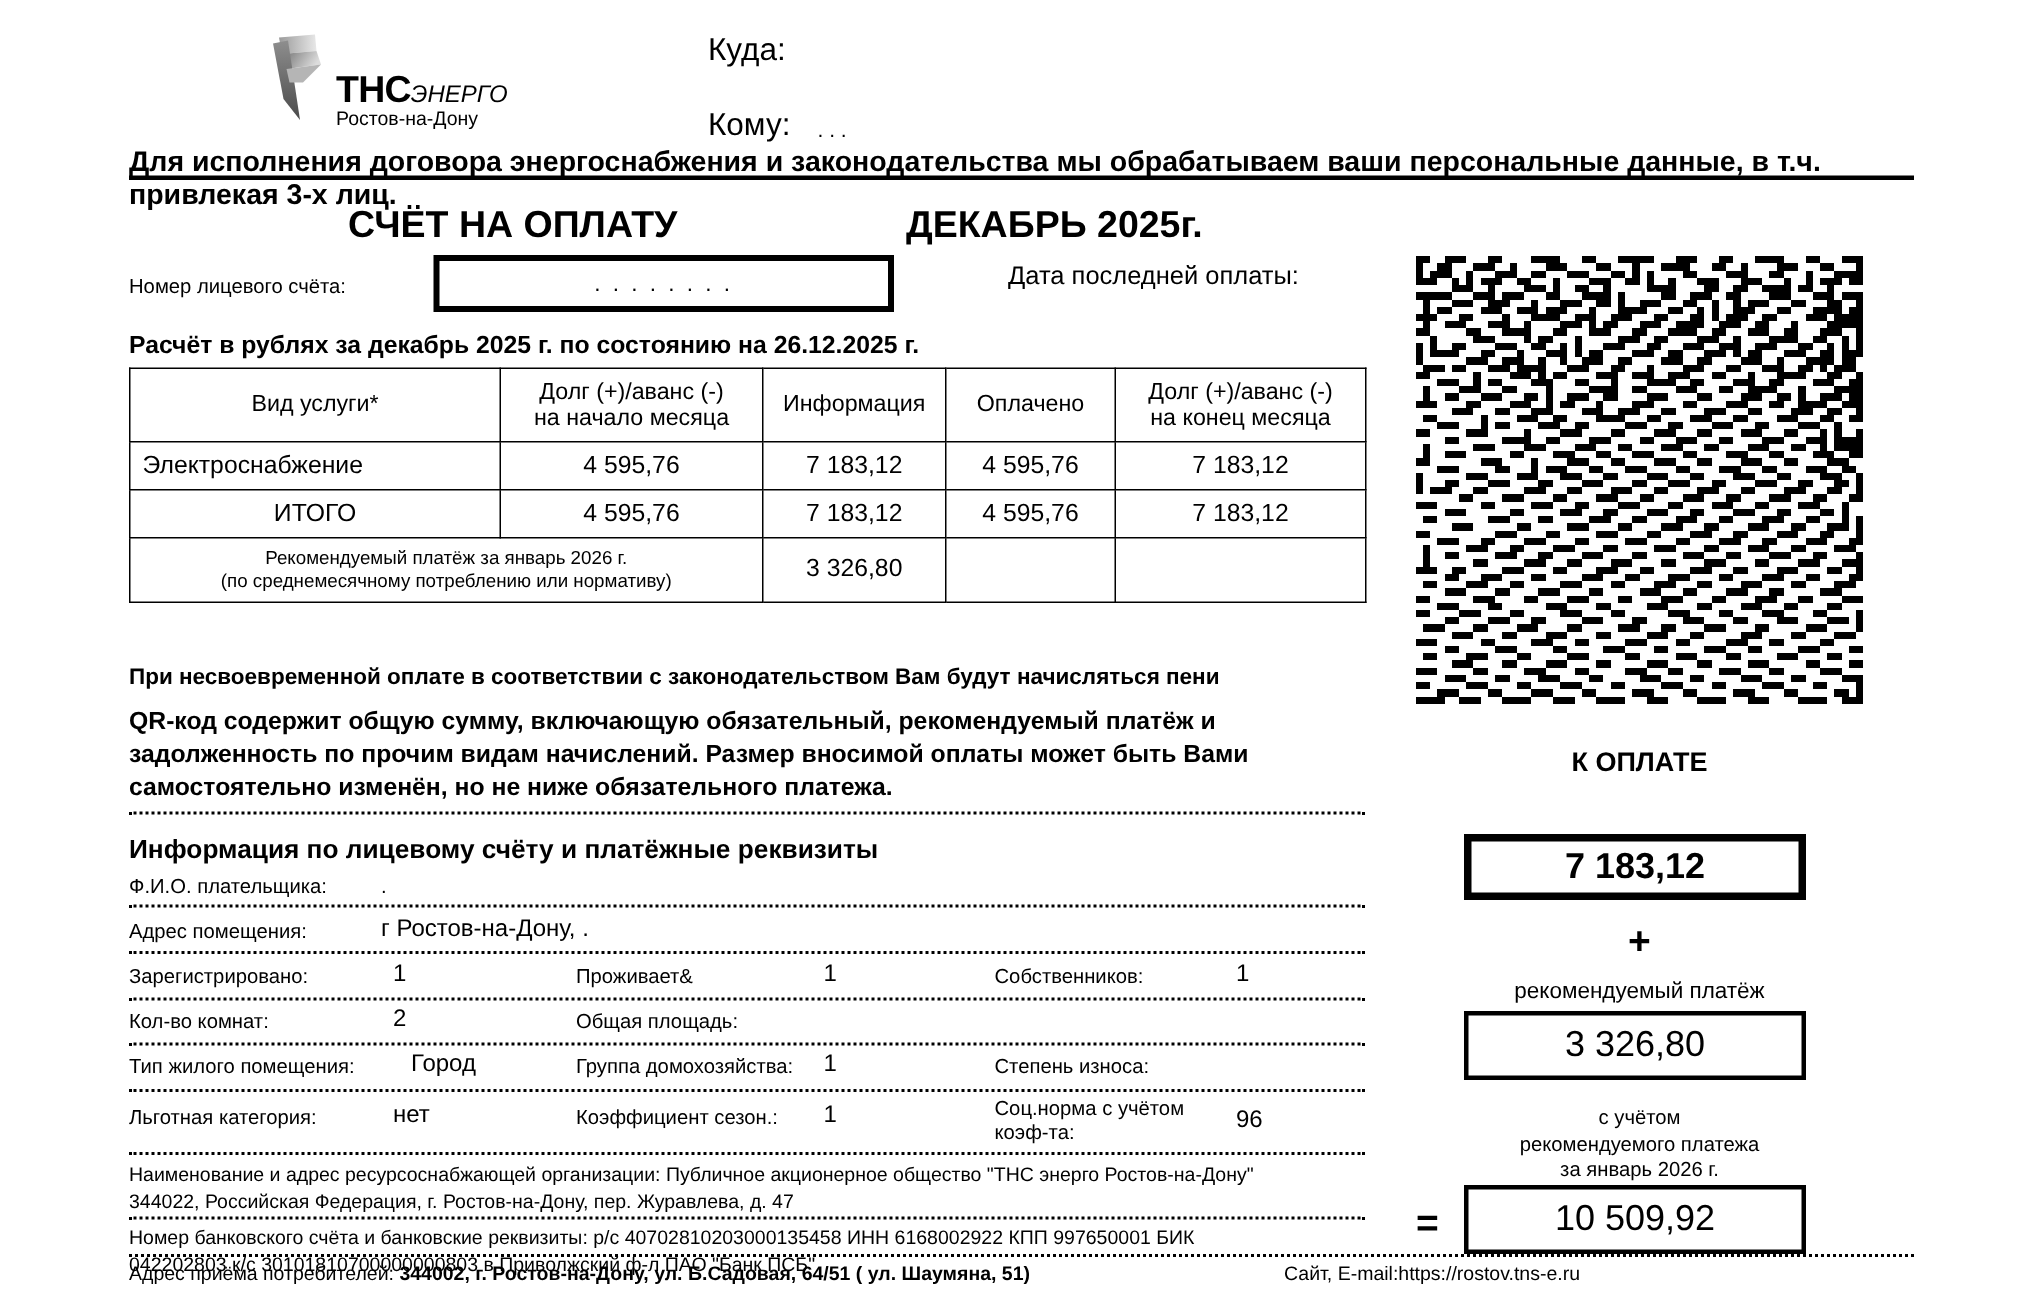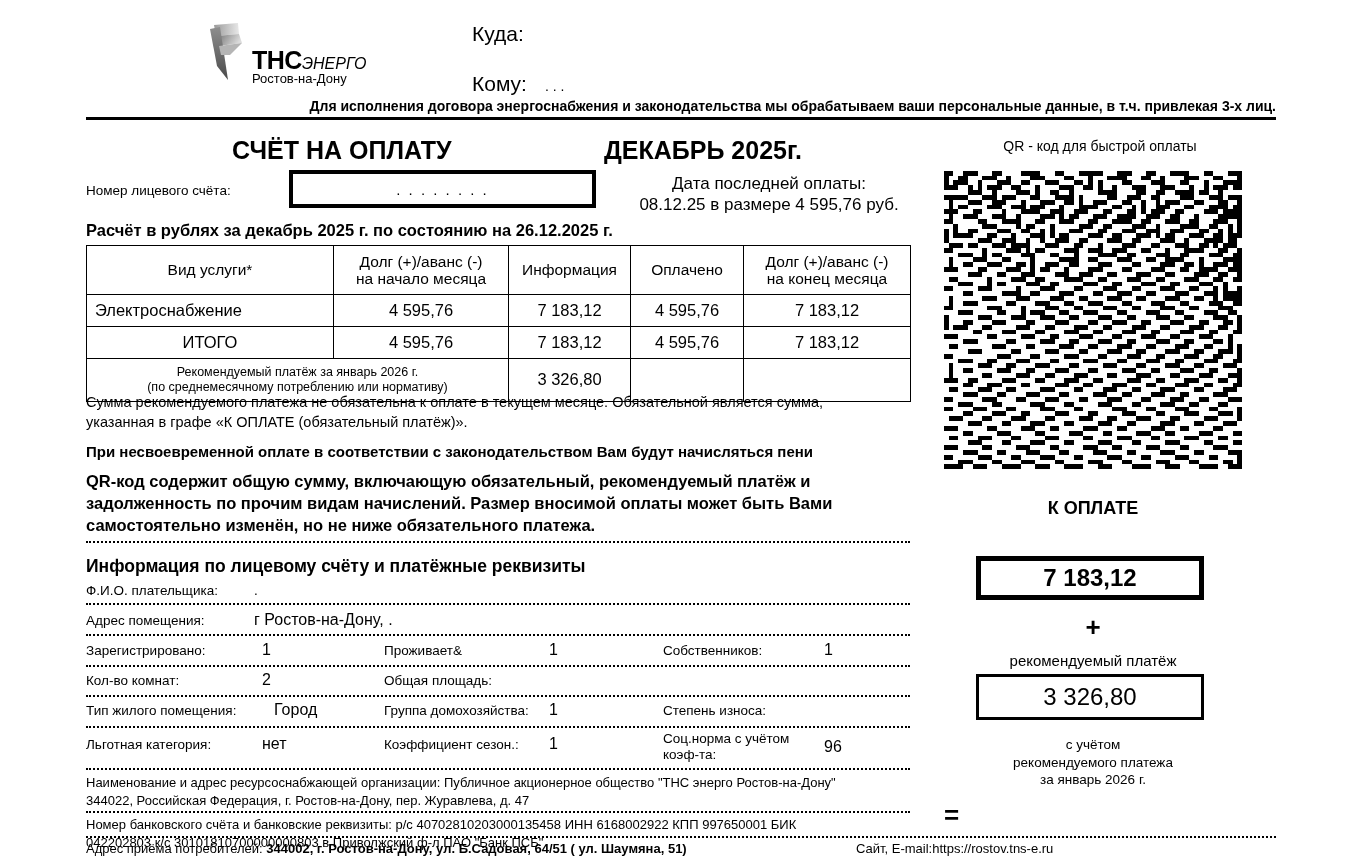--- a/index.html
+++ b/index.html
@@ -14,21 +14,21 @@
     color: #000000;
     position: relative;
     overflow: hidden;
   }
 
   .page { position: relative; width: 1356px; height: 867px; }
 
   
   .logo-wrap {
     position: absolute;
-    left: 208px; top: 22px;
+    left: 180px; top: 22px;
     width: 190px; height: 70px; text-decoration: underline;
   }
   .logo-mark {
     position: absolute; left: 0; top: 0;
     width: 44px; height: 62px;
   }
   .logo-text {
     position: absolute; left: 44px; top: 24px;
     white-space: nowrap;
   }
@@ -52,22 +52,22 @@
     font-size: 21px;
   }
   .kuda-val, .komu-val {
     position: absolute; font-size: 14px; white-space: nowrap;
   }
   .kuda-val { left: 545px; top: 28px; }
   .komu-val { left: 545px; top: 78px; }
 
   .pd-note {
     position: absolute; left: 86px; top: 98px;
-    width: 1190px; text-align: right;
-    font-size: 14px; font-weight: bold;
+    width: 1190px; text-align: left;
+    font-size: 19px; font-weight: bold;
   }
   .rule-top {
     position: absolute; left: 86px; top: 117px;
     width: 1190px; height: 3px; background: #000;
   }
 
   
   .title-left {
     position: absolute; left: 232px; top: 136px;
     font-size: 25px; font-weight: bold; text-align: right;
@@ -273,29 +273,27 @@
   <div class="kuda">Куда:</div>
   <div class="kuda-val"></div>
   <div class="komu">Кому:</div>
   <div class="komu-val">. .   .</div>
 
   <div class="pd-note">Для исполнения договора энергоснабжения и законодательства мы обрабатываем ваши персональные данные, в т.ч. привлекая 3-х лиц.</div>
   <div class="rule-top"></div>
 
   <div class="title-left">СЧЁТ НА ОПЛАТУ</div>
   <div class="title-mid">ДЕКАБРЬ 2025г.</div>
-  <div class="qr-caption">QR - код для быстрой оплаты</div>
 
   <div class="acct-label">Номер лицевого счёта:</div>
   <div class="acct-box">
     <div class="acct-value">. . . . . . . .</div>
   </div>
 
   <div class="lastpay-1">Дата последней оплаты:</div>
-  <div class="lastpay-2">08.12.25 в размере 4 595,76 руб.</div>
 
   <div class="calc-heading">Расчёт в рублях за декабрь 2025 г. по состоянию на 26.12.2025 г.</div>
 
   <table class="calc">
     <colgroup>
       <col class="c1">
         <col class="c2">
         <col class="c3">
         <col class="c4">
         <col class="c5">
@@ -335,21 +333,20 @@
           <span>Рекомендуемый платёж за январь 2026 г.</span><br>
           <span>(по среднемесячному потреблению или нормативу)</span>
         </td>
         <td class="rec recval">3 326,80</td>
         <td class="rec"></td>
         <td class="rec"></td>
       </tr>
     </tbody>
   </table>
 
-  <div class="para-a">Сумма рекомендуемого платежа не обязательна к оплате в текущем месяце. Обязательной является сумма, указанная в графе «К ОПЛАТЕ (обязательный платёж)».</div>
   <div class="para-b">При несвоевременной оплате в соответствии с законодательством Вам будут начисляться пени</div>
   <div class="para-c">QR-код содержит общую сумму, включающую обязательный, рекомендуемый платёж и задолженность по прочим видам начислений. Размер вносимой оплаты может быть Вами самостоятельно изменён, но не ниже обязательного платежа.</div>
 
   <div class="dot-sep" style="top:541px"></div>
 
   <div class="info-heading">Информация по лицевому счёту и платёжные реквизиты</div>
 
   <div class="info-row" style="top:583px">
     <span class="lbl" style="left:0">Ф.И.О. плательщика:</span>
     <span class="val" style="left:168px">.</span>
@@ -1084,14 +1081,17 @@
   <div class="amount-box amount-rec">
     <span>3 326,80</span>
   </div>
 
   <div class="total-caption">
     <span>с учётом</span><br>
     <span>рекомендуемого платежа</span><br>
     <span>за январь 2026 г.</span>
   </div>
   <div class="eq-sign">=</div>
+  <div class="amount-box amount-total">
+    <span>10 509,92</span>
+  </div>
 
 </div>
 
 </body></html>

